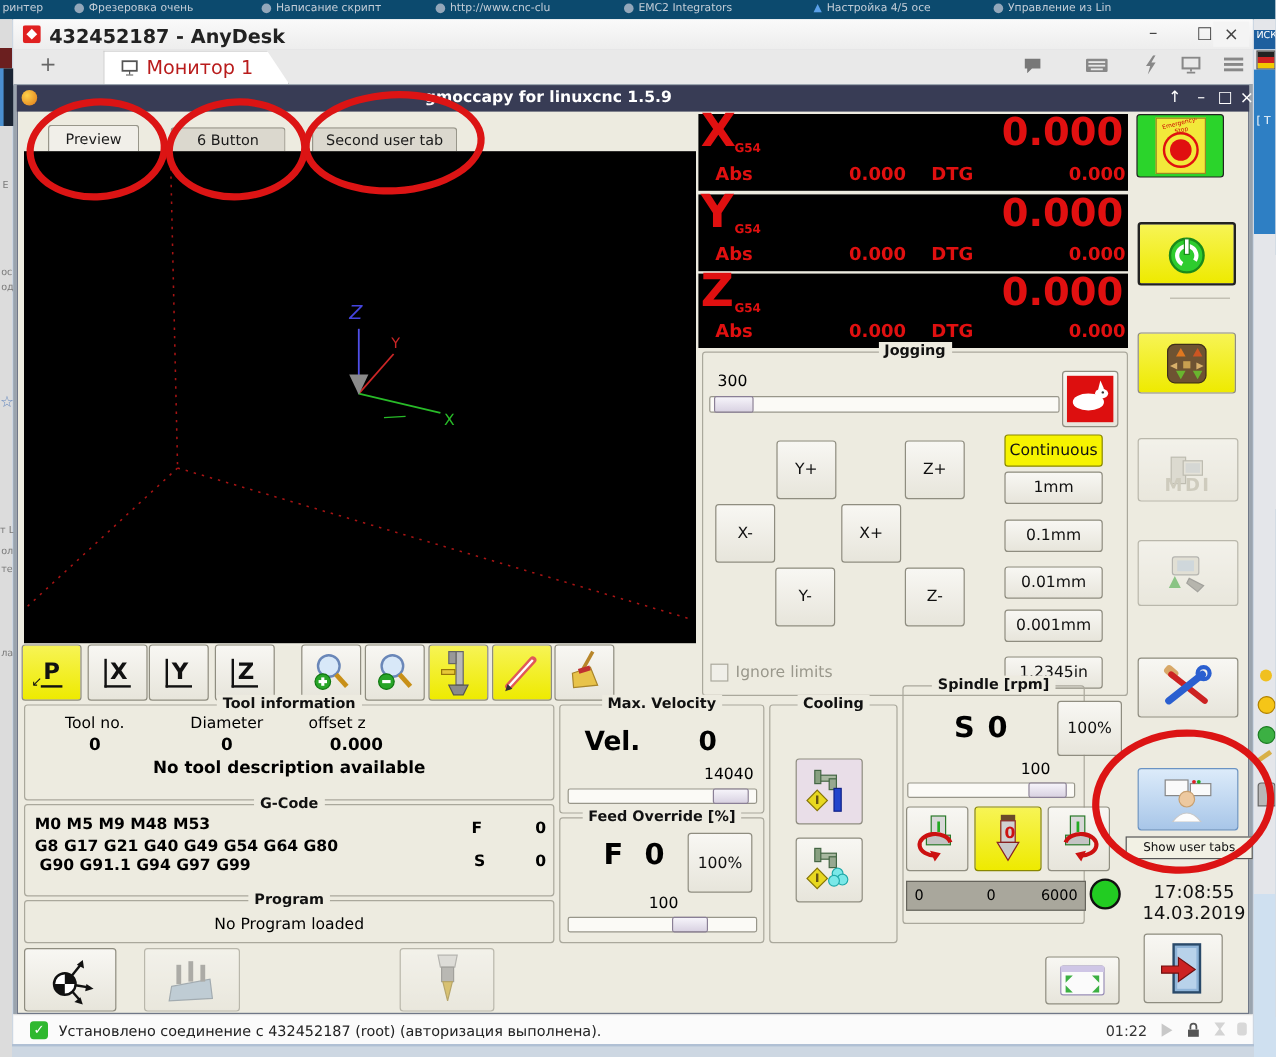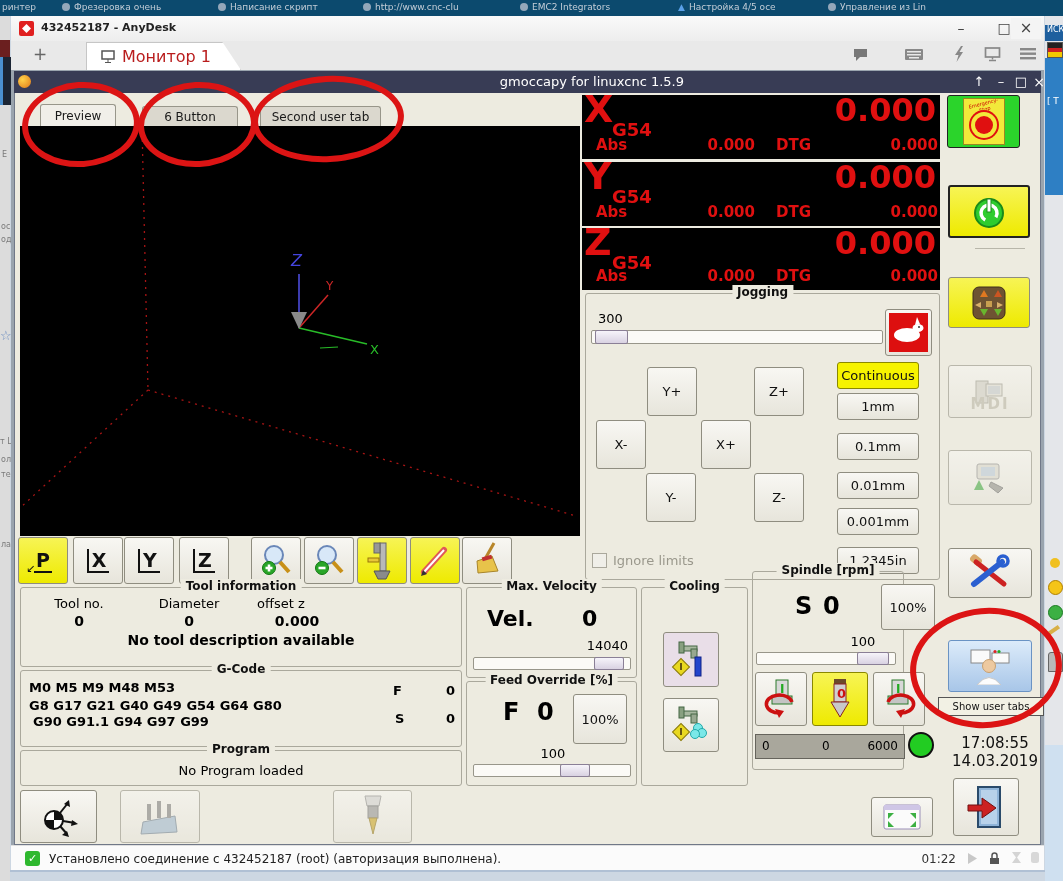--- a/index.html
+++ b/index.html
@@ -28,21 +28,21 @@
   .b{position:absolute;background:linear-gradient(#f8f7f3,#e7e5db);border:1px solid #8f8d80;border-radius:3px;display:flex;align-items:center;justify-content:center;font-size:13px;color:#111;box-sizing:border-box;}
   .yb{background:linear-gradient(#f7f455,#eeea00);}
   .yb2{background:#f6f300;border-color:#8a8800;}
   .dis{opacity:.55;}
   
   .tr{position:absolute;background:#fbfaf6;border:1px solid #98968a;border-radius:2px;box-sizing:border-box;}
   .hd{position:absolute;top:-1px;height:13px;background:linear-gradient(#f6f4fa,#d9d2e2);border:1px solid #8a7f96;border-radius:2px;box-sizing:border-box;}
   
   .dro{position:absolute;left:582px;width:358px;background:#000;color:#e01010;font-weight:bold;}
   .dro .ax{position:absolute;left:2px;top:-8px;font-size:38px;}
-  .dro .g54{position:absolute;left:30px;top:24px;font-size:18px;}
+  .dro .g54{position:absolute;left:30px;top:24px;font-size:10px;}
   .dro .big{position:absolute;right:4px;top:-4px;font-size:32px;}
   .dro .sm{position:absolute;bottom:5px;font-size:15px;}
   .ann{position:absolute;border:6px solid #dc1414;border-radius:50%;z-index:50;}
   .frag{position:absolute;font-size:8px;color:#7a7a7a;}
   .tt{position:absolute;border:1px solid #555;background:#f2f1e4;font-size:10px;display:flex;align-items:center;justify-content:center;color:#111;z-index:40;}
   svg{display:block;}
 </style>
 </head>
 <body>
 
@@ -101,21 +101,21 @@
   <div class="abs" style="left:1048px;top:652px;width:13px;height:18px;background:#b8b8b8;border:1px solid #666;border-radius:3px 3px 0 0"></div>
   <div class="abs" style="left:1045px;top:745px;width:18px;height:136px;background:#cfe0f0"></div>
 
   <div class="abs" id="ad-title">
     <div class="abs" style="left:8px;top:5px">
       <svg width="15" height="15">
           <rect width="15" height="15" rx="2" fill="#e02020"></rect>
           <path d="M7.5 3 l4.5 4.5 -4.5 4.5 -4.5 -4.5 z" fill="#fff"></path>
         </svg>
     </div>
-    <span class="abs" style="left:30px;top:5px;font-size:11px;color:#222;font-weight:bold">432452187 - AnyDesk</span>
+    <span class="abs" style="left:30px;top:5px;font-size:16px;color:#222;font-weight:bold">432452187 - AnyDesk</span>
     <span class="adctl" style="left:935px">–</span>
     <span class="adctl" style="left:978px">□</span>
     <span class="adctl" style="left:1000px;background:#f4f4f4;font-size:15px">×</span>
   </div>
   <div class="abs" id="ad-tabs">
     <span class="abs" style="left:22px;top:3px;font-size:17px;color:#666">+</span>
     <div class="abs" style="left:75px;top:1px;width:155px;height:28px;background:#fff;border:1px solid #c6c6c6;border-bottom:none;clip-path:polygon(0 100%,0 0,88% 0,100% 100%);display:flex;align-items:center;gap:6px;padding-left:14px;box-sizing:border-box">
       <svg width="15" height="14">
           <rect x="1" y="1" width="12" height="8" fill="none" stroke="#555" stroke-width="1.5"></rect>
           <line x1="7" y1="9" x2="7" y2="12" stroke="#555"></line>
@@ -154,21 +154,21 @@
           <rect x="1" y="5.5" width="16" height="2.4" fill="#888"></rect>
           <rect x="1" y="10" width="16" height="2.4" fill="#888"></rect>
         </svg>
       </div>
   </div>
 
   <div class="abs" id="viewport"></div>
   <div class="abs" id="gm-bg"></div>
   <div class="abs" id="gm-title">
     <div class="abs" style="left:4px;top:4px;width:13px;height:13px;border-radius:50%;background:radial-gradient(circle at 35% 35%,#ffd24a,#e07818)"></div>
-    <span class="abs" style="left:340px;top:3px;width:330px;text-align:right;color:#fff;font-size:13px;font-weight:normal">gmoccapy for linuxcnc  1.5.9</span>
+    <span class="abs" style="left:340px;top:3px;width:330px;text-align:left;color:#fff;font-size:13px;font-weight:bold">gmoccapy for linuxcnc  1.5.9</span>
     <span class="gmctl" style="left:956px">↑</span>
     <span class="gmctl" style="left:978px">–</span>
     <span class="gmctl" style="left:998px">□</span>
     <span class="gmctl" style="left:1016px;font-size:14px">×</span>
   </div>
 
   <div class="tab active" style="left:40px;top:104px;width:76px;height:22px">
       <span>Preview</span>
     </div>
   <div class="tab" style="left:142px;top:106px;width:96px;height:20px">

